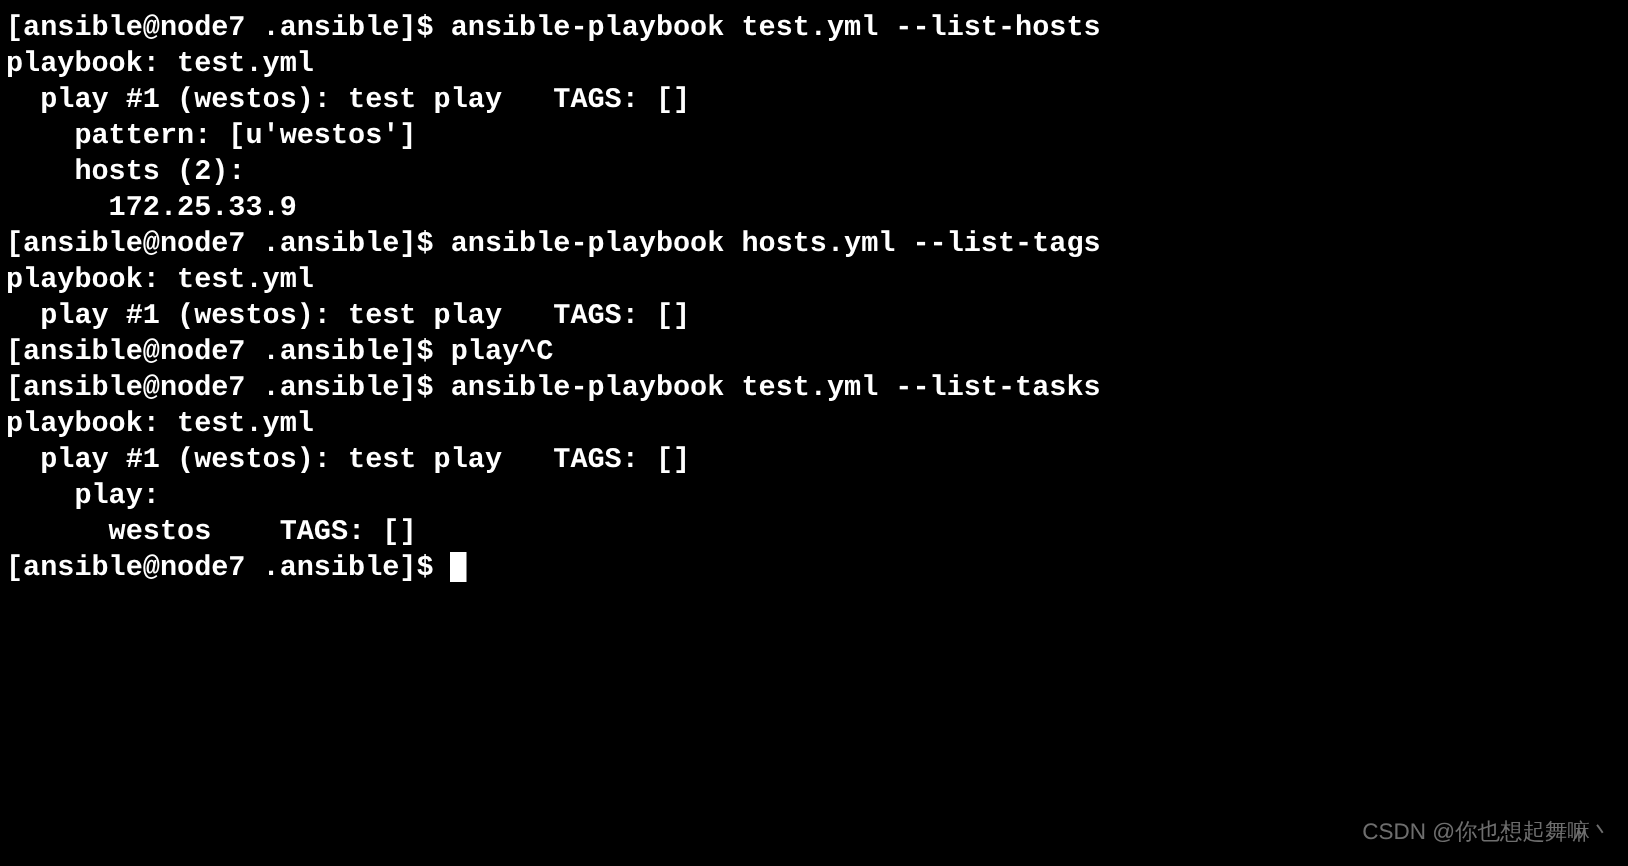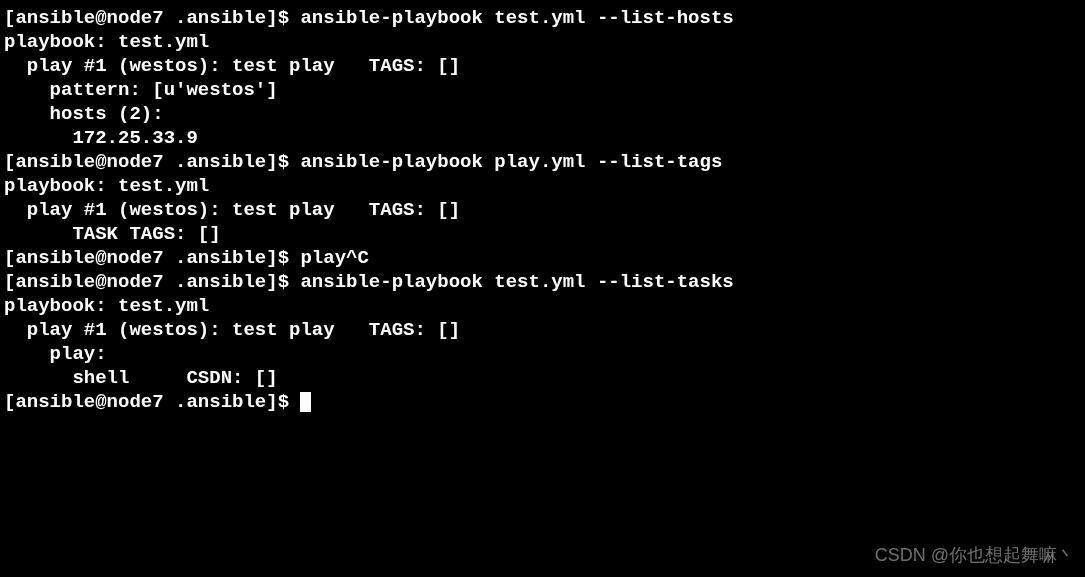--- a/index.html
+++ b/index.html
@@ -29,47 +29,46 @@
       height: 20px;
       background: #ffffff;
       vertical-align: text-bottom;
       margin-bottom: 1px;
     }
     .watermark {
       position: absolute;
       bottom: 10px;
       right: 10px;
       color: rgba(200, 200, 200, 0.55);
-      font-size: 18px;
+      font-size: 15px;
       font-family: Arial, sans-serif;
       font-weight: normal;
     }
   </style>
 </head>
 <body>
 
 <div>
 <div class="terminal-line"><span>[ansible@node7 .ansible]$ </span><span>ansible-playbook test.yml --list-hosts</span></div>
 <div class="terminal-line"></div>
 <div class="terminal-line">playbook: test.yml</div>
 <div class="terminal-line"></div>
 <div class="terminal-line">  play #1 (westos): test play	TAGS: []</div>
 <div class="terminal-line">    pattern: [u'westos']</div>
 <div class="terminal-line">    hosts (2):</div>
 <div class="terminal-line">      172.25.33.9</div>
-<div class="terminal-line"><span>[ansible@node7 .ansible]$ </span><span>ansible-playbook play.yml --list-tags</span></div>
+<div class="terminal-line"><span>[ansible@node7 .ansible]$ </span><span>ansible-playbook hosts.yml --list-tags</span></div>
 <div class="terminal-line"></div>
 <div class="terminal-line">playbook: test.yml</div>
 <div class="terminal-line"></div>
 <div class="terminal-line">  play #1 (westos): test play	TAGS: []</div>
-<div class="terminal-line">      TASK TAGS: []</div>
 <div class="terminal-line"><span>[ansible@node7 .ansible]$ </span><span>play^C</span></div>
 <div class="terminal-line"><span>[ansible@node7 .ansible]$ </span><span>ansible-playbook test.yml --list-tasks</span></div>
 <div class="terminal-line"></div>
 <div class="terminal-line">playbook: test.yml</div>
 <div class="terminal-line"></div>
 <div class="terminal-line">  play #1 (westos): test play	TAGS: []</div>
 <div class="terminal-line">    play:</div>
-<div class="terminal-line">      shell	CSDN: []</div>
+<div class="terminal-line">      westos	TAGS: []</div>
 <div class="terminal-line"><span>[ansible@node7 .ansible]$ </span><span class="cursor"></span></div>
 </div>
 
 <div class="watermark">CSDN @你也想起舞嘛丶</div>
 
 </body></html>

